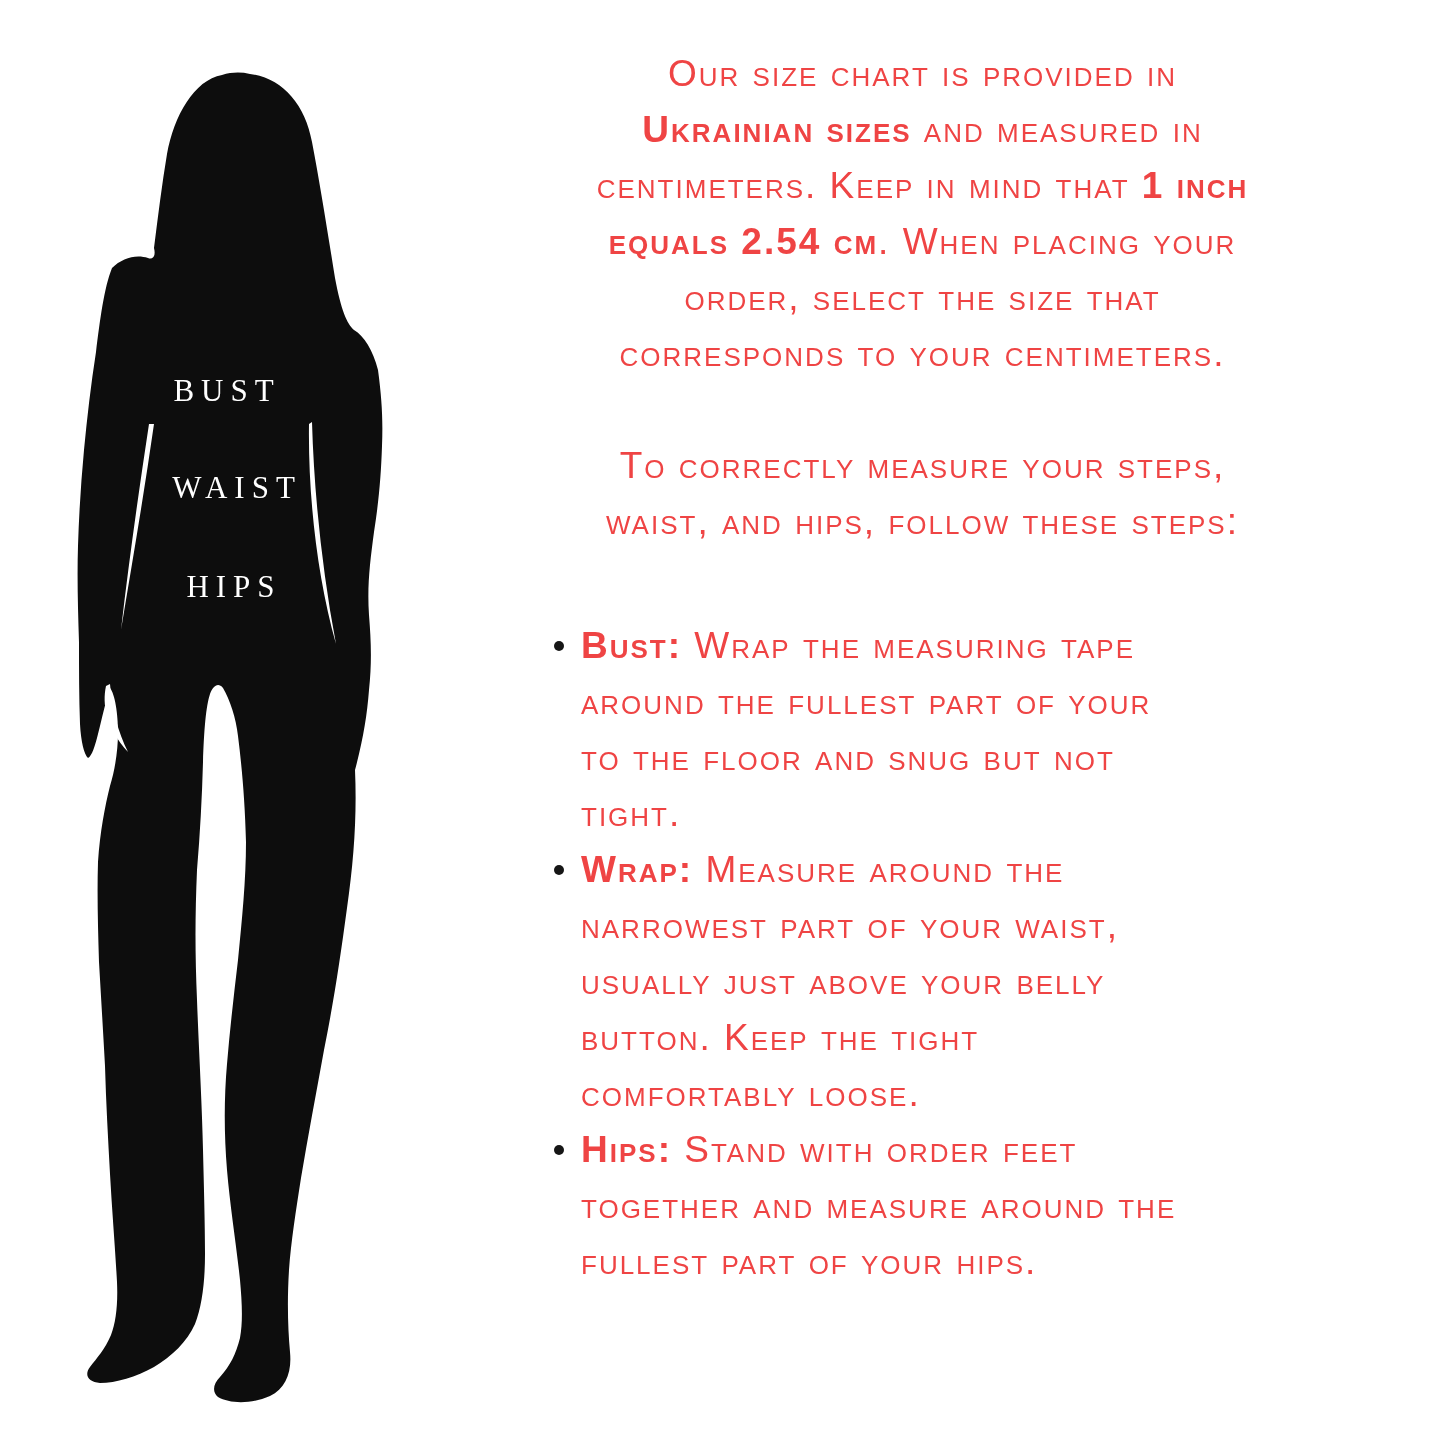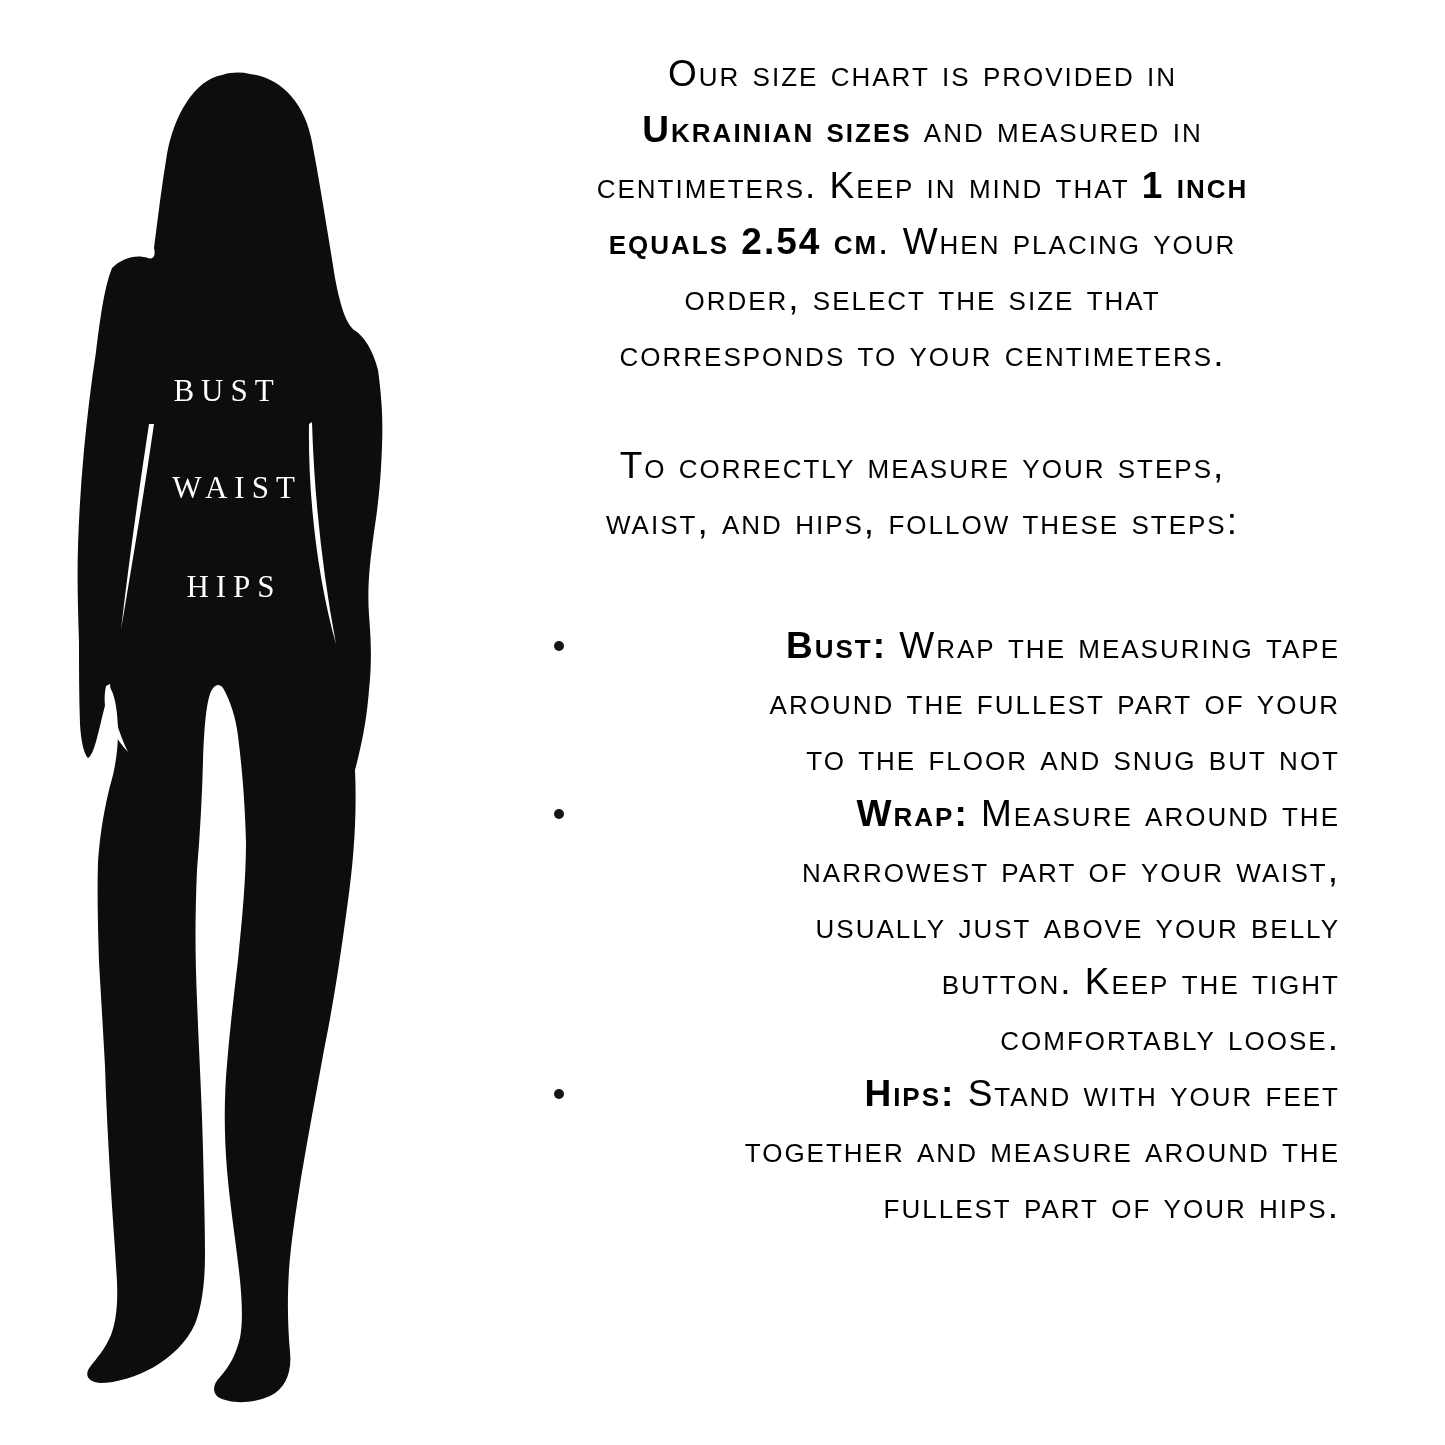--- a/index.html
+++ b/index.html
@@ -17,33 +17,33 @@
   .fig-label{
     font-family:"Liberation Serif",serif;
     font-size:31px;
     letter-spacing:7px;
     fill:#ffffff;
   }
 
   
   .content{
     position:absolute;left:505px;top:40px;width:835px;
-    color:#000000;
+    color:#ef4444;
     font-size:37px;
     line-height:56px;
     letter-spacing:2px;
     font-variant:small-caps;
   }
   .para{margin:0;}
   .intro{margin-top:6px;text-align:center;}
   .steps{margin-top:56px;text-align:center;}
   .tline{white-space:nowrap;}
   .seg.b{font-weight:700;}
 
-  .bullets{list-style:none;margin:68px 0 0 0;padding:0 0 0 76px;text-align:right;}
+  .bullets{list-style:none;margin:68px 0 0 0;padding:0 0 0 76px;text-align:left;}
   .bullets li{position:relative;margin:0;padding:0;}
   .dot{
     position:absolute;left:-27px;top:23px;width:10px;height:10px;
     background:#161616;border-radius:50%;
   }
 </style>
 </head>
 <body>
 
 <div class="page">
@@ -132,36 +132,37 @@
         <div class="tline"><span class="seg">To correctly measure your steps,</span></div>
         <div class="tline"><span class="seg">waist, and hips, follow these steps:</span></div>
       </div>
     <ul class="bullets">
       <li>
         <span class="dot"></span>
         <div class="li-body">
             <div class="tline"><span class="seg b">Bust:</span><span class="seg"> Wrap the measuring tape</span></div>
             <div class="tline"><span class="seg">around the fullest part of your</span></div>
             <div class="tline"><span class="seg">to the floor and snug but not</span></div>
+            <div class="tline"><span class="seg">tight.</span></div>
           </div>
       </li>
       <li>
         <span class="dot"></span>
         <div class="li-body">
             <div class="tline"><span class="seg b">Wrap:</span><span class="seg"> Measure around the</span></div>
             <div class="tline"><span class="seg">narrowest part of your waist,</span></div>
             <div class="tline"><span class="seg">usually just above your belly</span></div>
             <div class="tline"><span class="seg">button. Keep the tight</span></div>
             <div class="tline"><span class="seg">comfortably loose.</span></div>
           </div>
       </li>
       <li>
         <span class="dot"></span>
         <div class="li-body">
-            <div class="tline"><span class="seg b">Hips:</span><span class="seg"> Stand with your feet</span></div>
+            <div class="tline"><span class="seg b">Hips:</span><span class="seg"> Stand with order feet</span></div>
             <div class="tline"><span class="seg">together and measure around the</span></div>
             <div class="tline"><span class="seg">fullest part of your hips.</span></div>
           </div>
       </li>
     </ul>
   </div>
 
 </div>
 
 </body></html>

